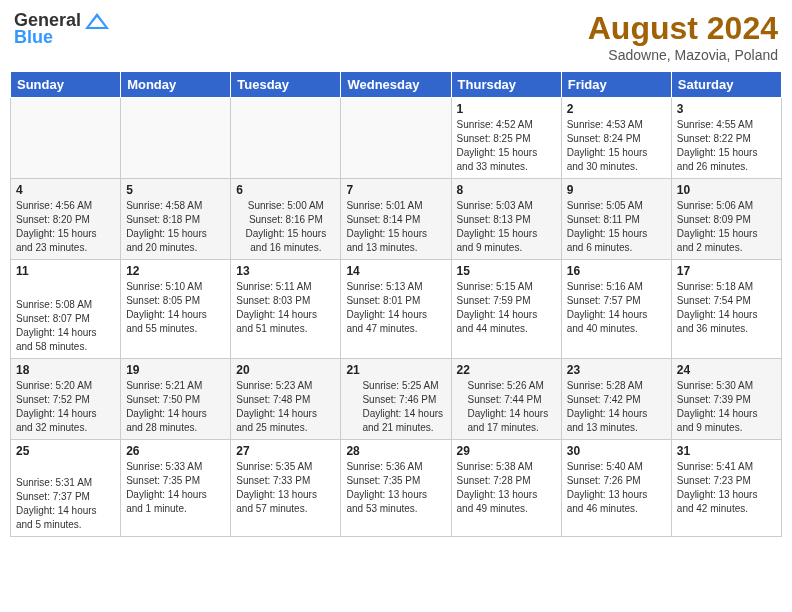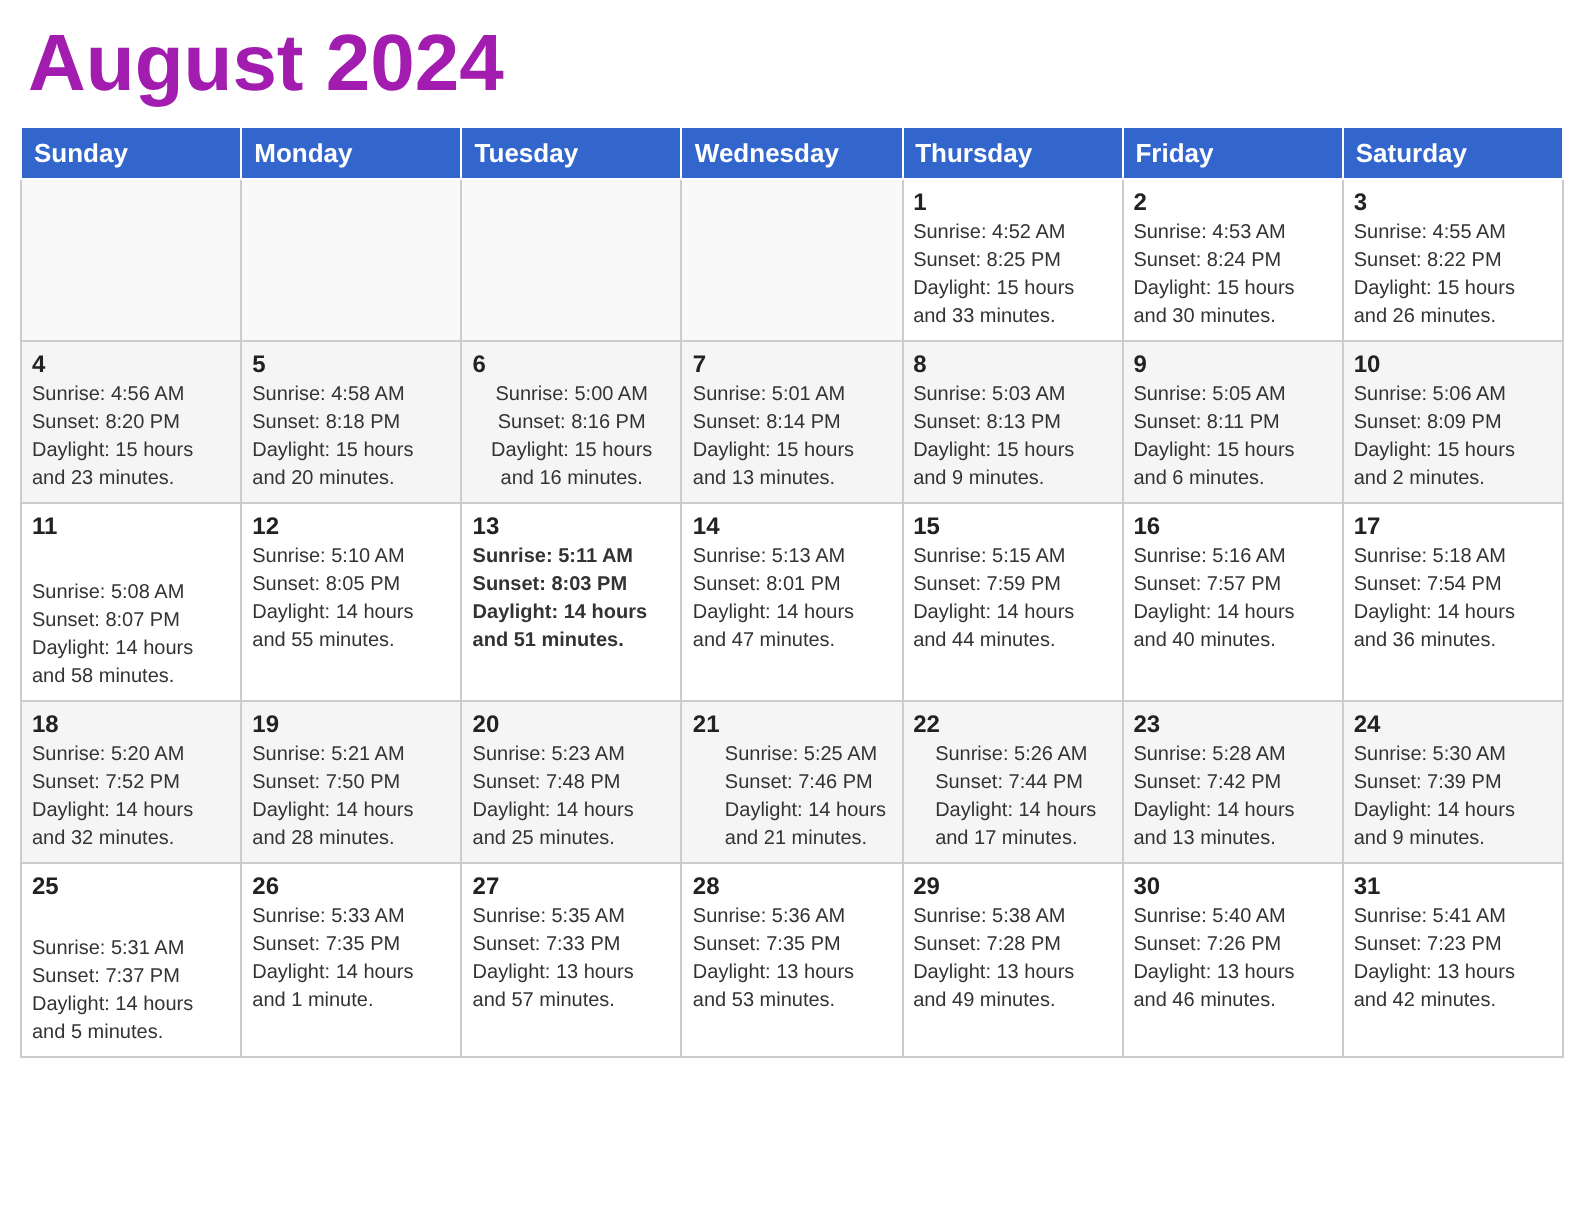--- a/index.html
+++ b/index.html
@@ -23,23 +23,23 @@
       align-items: flex-start;
     }
     .logo-top {
       display: flex;
       align-items: center;
     }
     .title-section {
       text-align: right;
     }
     .cal-title {
-      font-size: 40px;
+      font-size: 32px;
       font-weight: bold;
-      color: #a21caf;
+      color: #a16207;
     }
     .cal-subtitle {
       font-size: 14px;
       color: #555;
     }
     .calendar {
       width: 100%;
       border-collapse: collapse;
     }
     .calendar th {
@@ -85,22 +85,33 @@
       background: #f9f9f9 !important;
     }
     
     .row-even td { background: #efefef; }
     .row-odd td { background: #ffffff; }
   </style>
 </head>
 <body>
 
 <div class="header">
+  <div class="logo">
+    <div class="logo-top">
+      <span style="font-size:18px;font-weight:bold;color:#333;">General</span>
+      <svg width="28" height="20" viewBox="0 0 28 20" style="margin-left:2px;">
+        <polygon points="14,2 26,18 2,18" fill="#3399ff"></polygon>
+        <polygon points="14,6 22,16 6,16" fill="#fff"></polygon>
+      </svg>
+    </div>
+    <span style="font-size:18px;font-weight:bold;color:#3399ff;margin-top:-4px;">Blue</span>
+  </div>
   <div class="title-section">
     <div class="cal-title">August 2024</div>
+    <div class="cal-subtitle">Sadowne, Mazovia, Poland</div>
   </div>
 </div>
 
 <table class="calendar">
   <thead>
     <tr>
     <th>Sunday</th>
         <th>Monday</th>
         <th>Tuesday</th>
         <th>Wednesday</th>
@@ -198,21 +209,21 @@
         </td>
         <td>
           <span class="day-num">12</span>
           <div class="day-info" style="white-space: pre-line;">Sunrise: 5:10 AM
 Sunset: 8:05 PM
 Daylight: 14 hours
 and 55 minutes.</div>
         </td>
         <td>
           <span class="day-num">13</span>
-          <div class="day-info" style="white-space: pre-line; font-weight: bold;">Sunrise: 5:11 AM
+          <div class="day-info" style="white-space: pre-line;">Sunrise: 5:11 AM
 Sunset: 8:03 PM
 Daylight: 14 hours
 and 51 minutes.</div>
         </td>
         <td>
           <span class="day-num">14</span>
           <div class="day-info" style="white-space: pre-line;">Sunrise: 5:13 AM
 Sunset: 8:01 PM
 Daylight: 14 hours
 and 47 minutes.</div>

